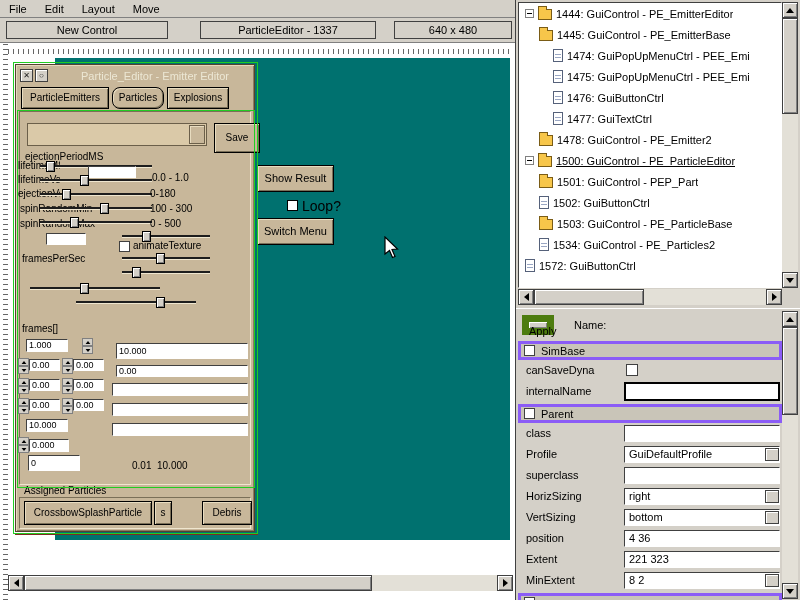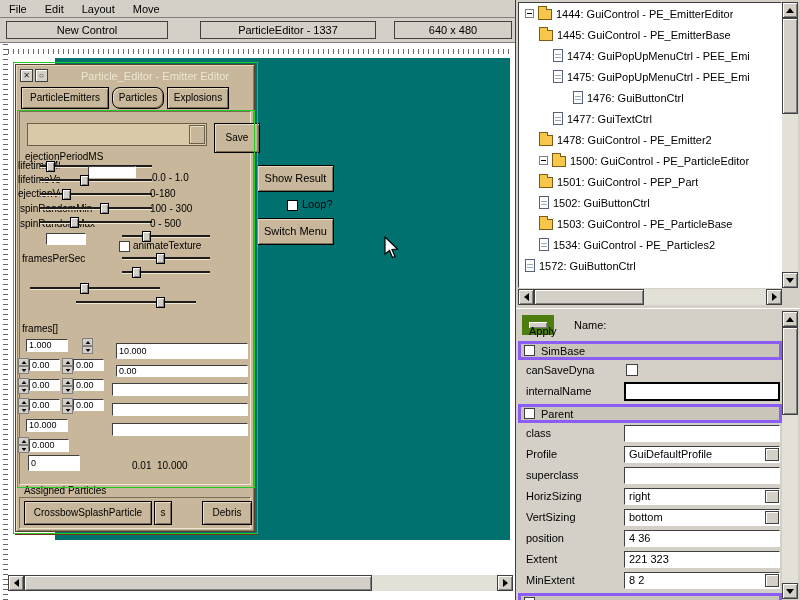--- a/index.html
+++ b/index.html
@@ -73,21 +73,21 @@
   .sel-outline { position:absolute; left:5px; top:8px; width:245px; height:472px; border:1px solid var(--green);
     pointer-events:none; z-index:30; }
   .sel-outline2 { position:absolute; left:9px; top:56px; width:238px; height:378px; border:1px solid var(--green);
     pointer-events:none; z-index:30; }
   .red-line { position:absolute; left:7px; top:480px; width:243px; height:0; border-top:1px solid #7d2b20; z-index:31; }
 
   
   .stage-btn { position:absolute; font-size:11px; z-index:12; }
   .show-result { left:249px; top:111px; width:77px; height:27px; line-height:25px; }
   .loop-box { position:absolute; left:279px; top:146px; width:11px; height:11px; background:#fff; border:1px solid #000; z-index:12; }
-  .loop-label { position:absolute; left:294px; top:144px; font-size:11px; color:#000; z-index:12; }
+  .loop-label { position:absolute; left:294px; top:144px; font-size:14px; color:#000; z-index:12; }
   .switch-menu { left:249px; top:164px; width:77px; height:27px; line-height:25px; }
   .cursor { position:absolute; left:376px; top:182px; z-index:40; }
 
   
   .sbar { background:#e3e0d7; }
   .sb-btn { position:absolute; width:16px; height:16px; background:var(--chrome); border:1px solid #404040;
     box-shadow:inset 1px 1px 0 #fff, inset -1px -1px 0 #808080; display:flex; align-items:center; justify-content:center; }
   .sb-thumb { position:absolute; background:var(--chrome); border:1px solid #404040;
     box-shadow:inset 1px 1px 0 #fff, inset -1px -1px 0 #808080; }
   .t-up { width:0;height:0;border-left:4px solid transparent;border-right:4px solid transparent;border-bottom:5px solid #000; }
@@ -366,33 +366,33 @@
           <div class="tree-label">1445: GuiControl - PE_EmitterBase</div>
         </div>
         <div class="tree-row" style="padding-left: 34px;">
           <div class="icon-doc"></div>
           <div class="tree-label">1474: GuiPopUpMenuCtrl - PEE_Emi</div>
         </div>
         <div class="tree-row" style="padding-left: 34px;">
           <div class="icon-doc"></div>
           <div class="tree-label">1475: GuiPopUpMenuCtrl - PEE_Emi</div>
         </div>
-        <div class="tree-row" style="padding-left: 34px; margin-left: 20px;">
+        <div class="tree-row" style="padding-left: 34px;">
           <div class="icon-doc"></div>
           <div class="tree-label">1476: GuiButtonCtrl</div>
         </div>
         <div class="tree-row" style="padding-left: 34px;">
           <div class="icon-doc"></div>
           <div class="tree-label">1477: GuiTextCtrl</div>
         </div>
         <div class="tree-row" style="padding-left: 20px;">
           <div class="icon-folder"></div>
           <div class="tree-label">1478: GuiControl - PE_Emitter2</div>
         </div>
-        <div class="tree-row" style="padding-left: 20px;">
+        <div class="tree-row" style="padding-left: 6px; text-decoration: underline;">
           <div class="expander">
             <div class="minus"></div>
           </div>
           <div class="icon-folder"></div>
           <div class="tree-label">1500: GuiControl - PE_ParticleEditor</div>
         </div>
         <div class="tree-row" style="padding-left: 20px;">
           <div class="icon-folder"></div>
           <div class="tree-label">1501: GuiControl - PEP_Part</div>
         </div>

